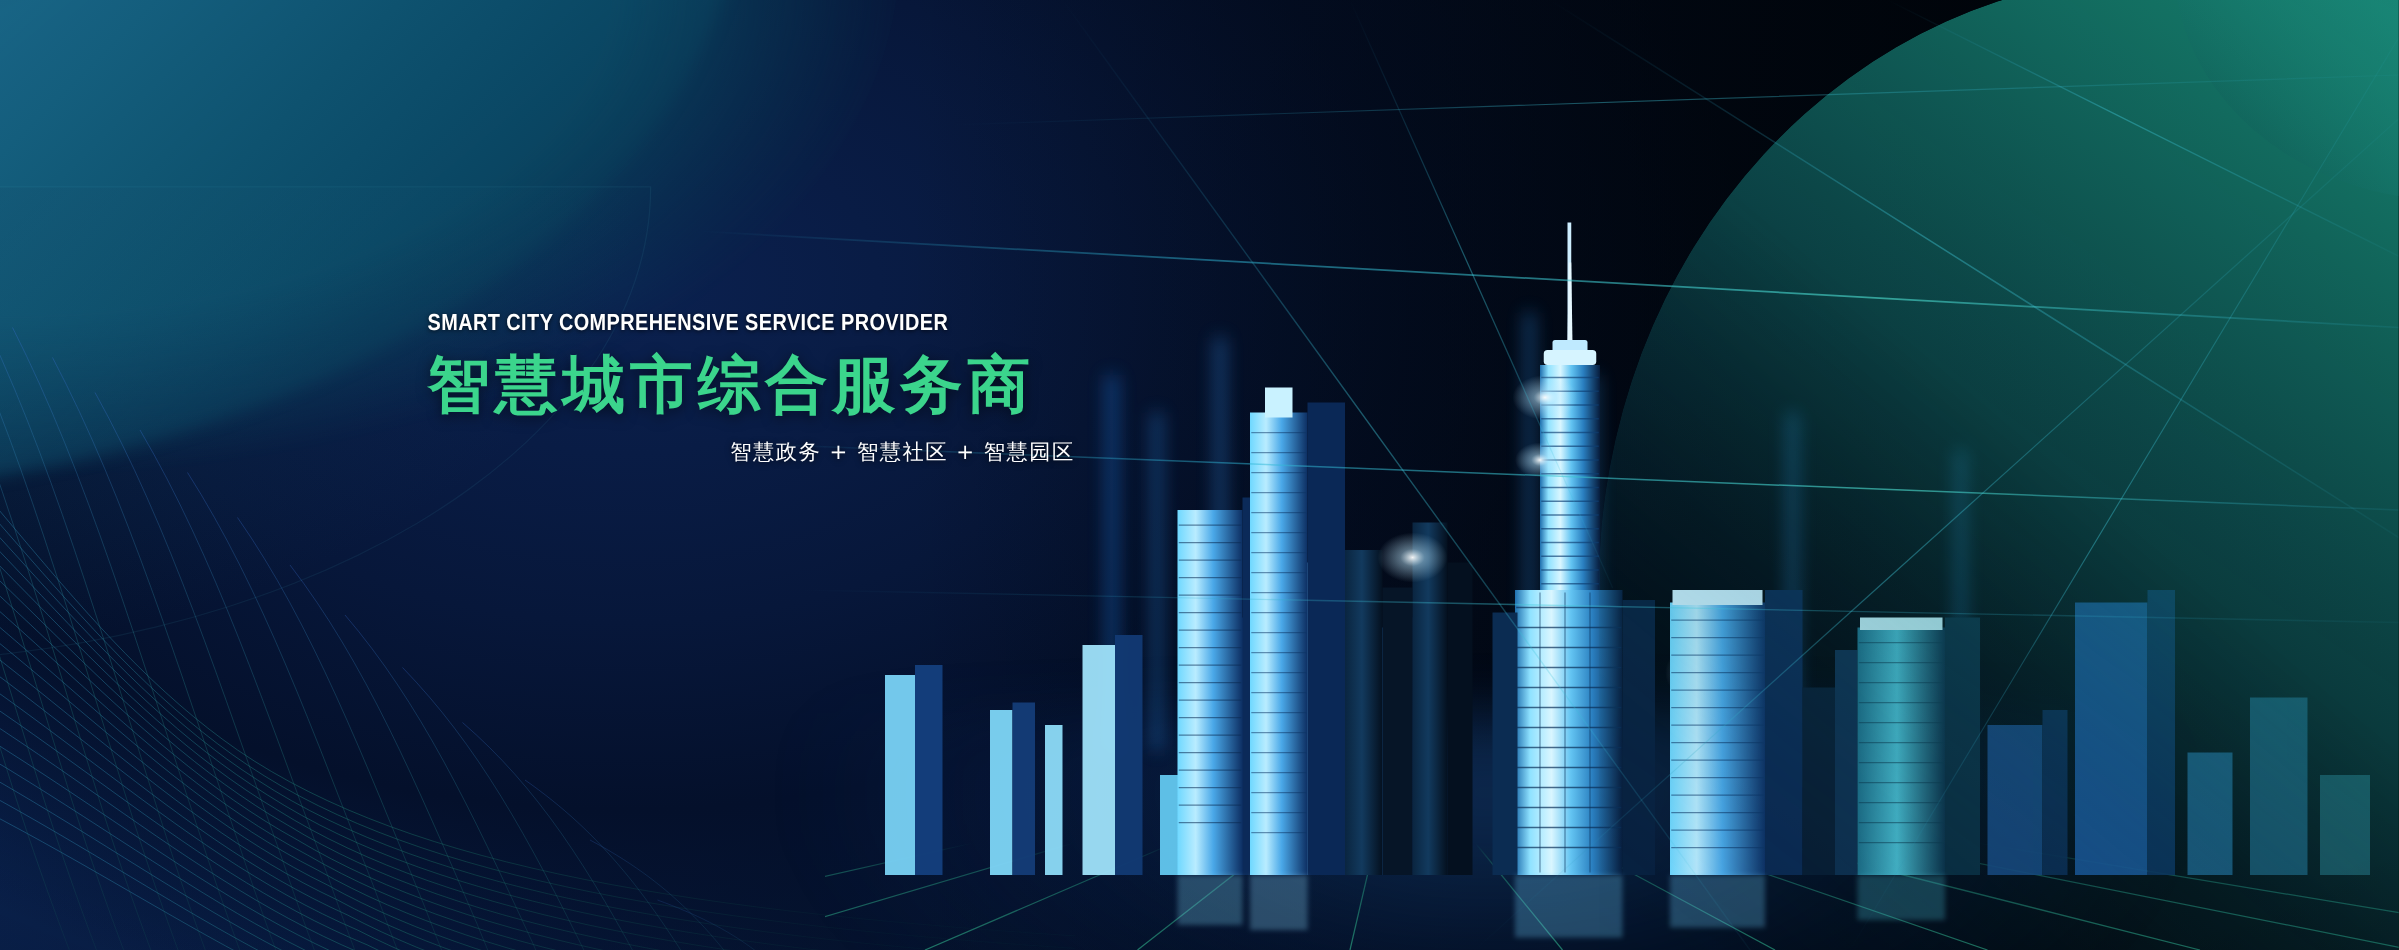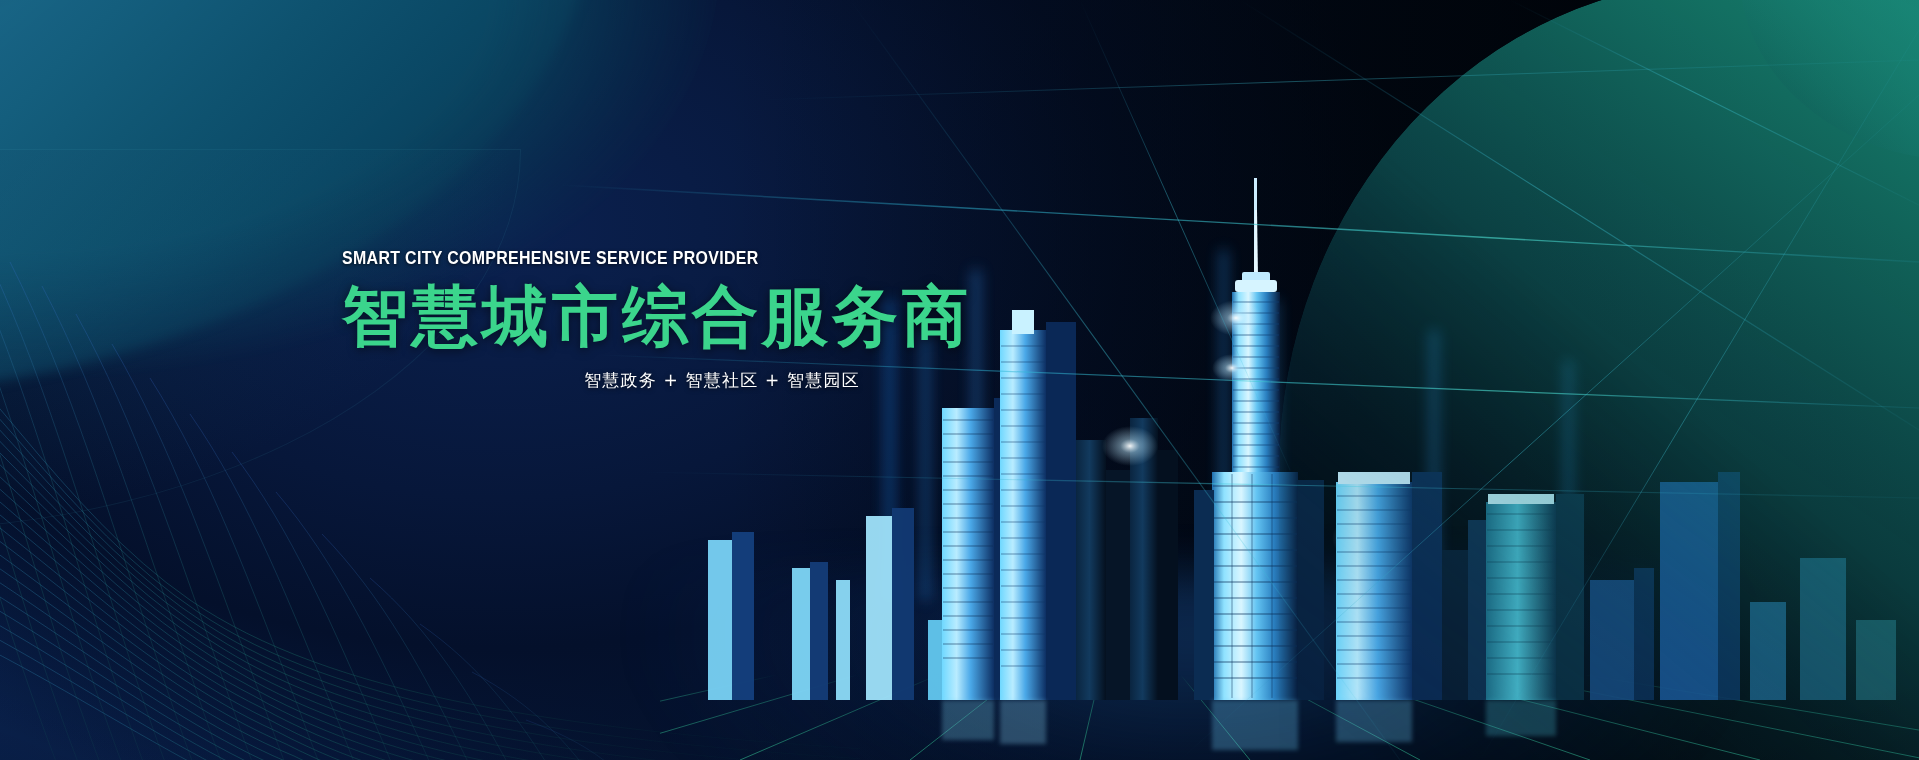--- a/index.html
+++ b/index.html
@@ -127,21 +127,21 @@
     line-height: 1.1;
     white-space: nowrap;
     transform: scaleX(0.86);
     transform-origin: left center;
     text-shadow: 0 1px 4px rgba(0,0,0,0.7);
     font-family: "Liberation Sans Narrow", "Liberation Sans", sans-serif;
   }
   .headline {
     margin-top: 12px;
     color: #3bd58c;
-    font-size: 66px;
+    font-size: 50px;
     font-weight: bold;
     letter-spacing: 4px;
     line-height: 1.12;
     white-space: nowrap;
     text-shadow: 0 2px 10px rgba(0,0,0,0.55);
     font-family: "DejaVu Sans", "Liberation Sans", sans-serif;
   }
   .subline {
     margin-top: 16px;
     color: #ffffff;

